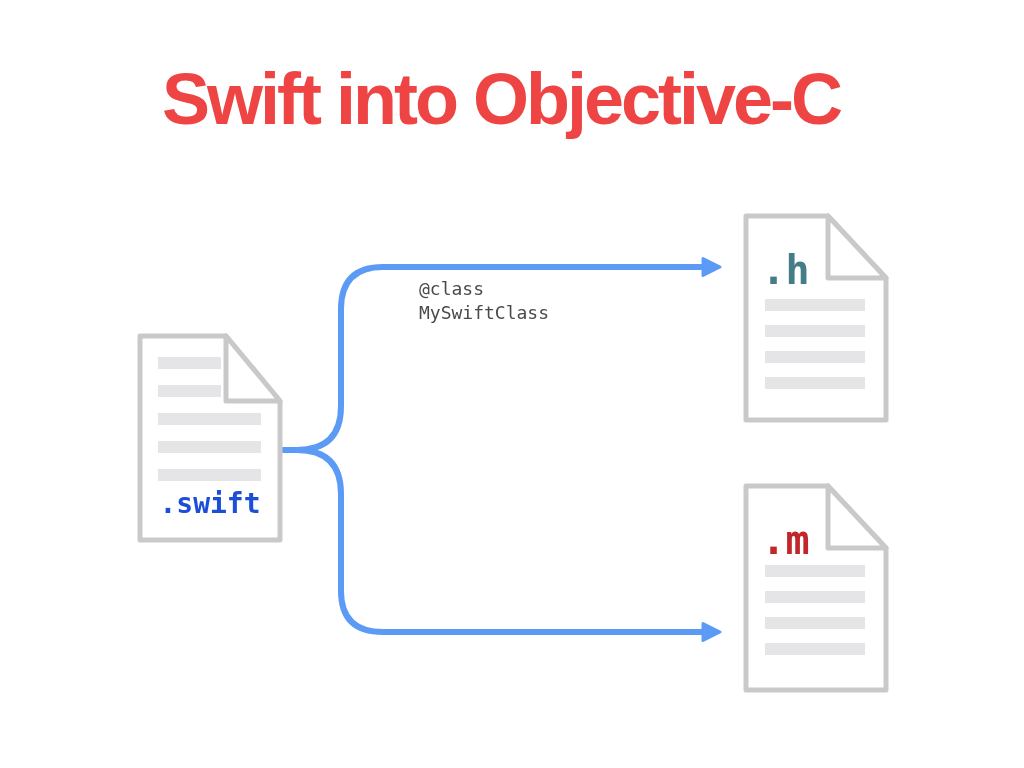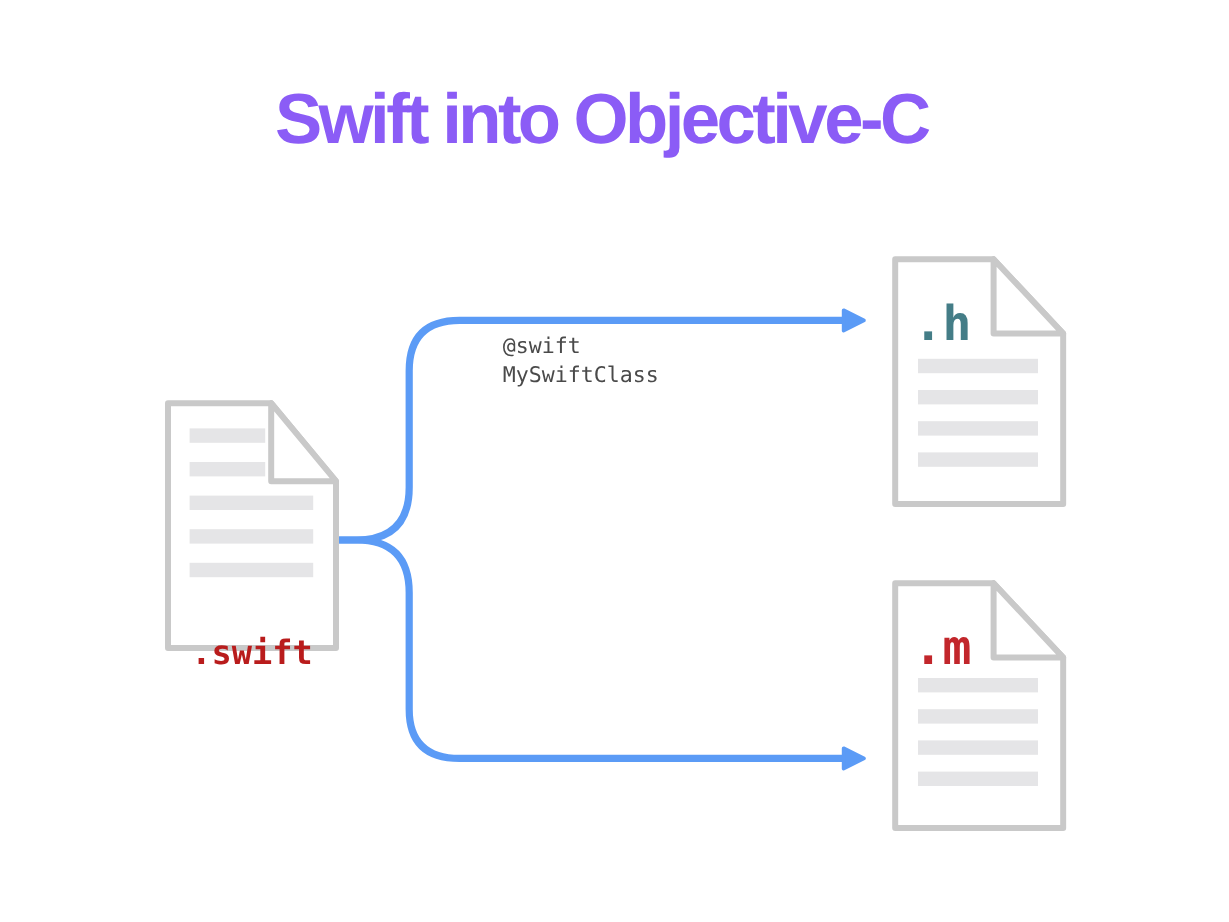--- a/index.html
+++ b/index.html
@@ -17,24 +17,24 @@
   }
   .slide-title {
     position: absolute;
     top: 57px;
     left: 0;
     width: 1002px;
     margin: 0;
     text-align: center;
     font-family: "Liberation Sans", sans-serif;
     font-weight: bold;
-    font-size: 59px;
+    font-size: 72px;
     line-height: 84px;
     letter-spacing: -3px;
-    color: #8b5cf6;
+    color: #ef4444;
   }
   .arrow-layer {
     position: absolute;
     top: 0;
     left: 0;
     width: 1024px;
     height: 768px;
     pointer-events: none;
   }
   .doc {
@@ -52,22 +52,21 @@
     font-family: "DejaVu Sans Mono", "Liberation Mono", monospace;
     font-weight: bold;
     text-align: center;
   }
   .doc-swift { left: 137px; top: 333px; }
   .doc-h     { left: 743px; top: 213px; }
   .doc-m     { left: 743px; top: 483px; }
   .doc-swift .doc-label {
     left: 0; top: 154px; width: 146px;
     font-size: 28px;
-    color: #b91c1c;
-    margin-top: 40px;
+    color: #1d4ed8;
   }
   .doc-h .doc-label {
     left: 0; top: 34px; width: 85px;
     font-size: 40px;
     color: #447d87;
   }
   .doc-m .doc-label {
     left: 0; top: 34px; width: 85px;
     font-size: 40px;
     color: #c2262b;
@@ -127,16 +126,16 @@
       <path d="M3 3 H85 L143 65 V207 H3 Z" fill="#ffffff" stroke="#c9c9c9" stroke-width="5" stroke-linejoin="round"></path>
       <polygon points="85,3 85,65 143,65" fill="#ffffff" stroke="#c9c9c9" stroke-width="5" stroke-linejoin="round"></polygon>
       <rect x="22" y="82" width="100" height="12" fill="#e5e5e7"></rect>
       <rect x="22" y="108" width="100" height="12" fill="#e5e5e7"></rect>
       <rect x="22" y="134" width="100" height="12" fill="#e5e5e7"></rect>
       <rect x="22" y="160" width="100" height="12" fill="#e5e5e7"></rect>
     </svg>
     <div class="doc-label">.m</div>
   </div>
 
-  <div class="code-annotation annotation-top">@swift
+  <div class="code-annotation annotation-top">@class
 MySwiftClass</div>
 
 </div>
 
 </body></html>

